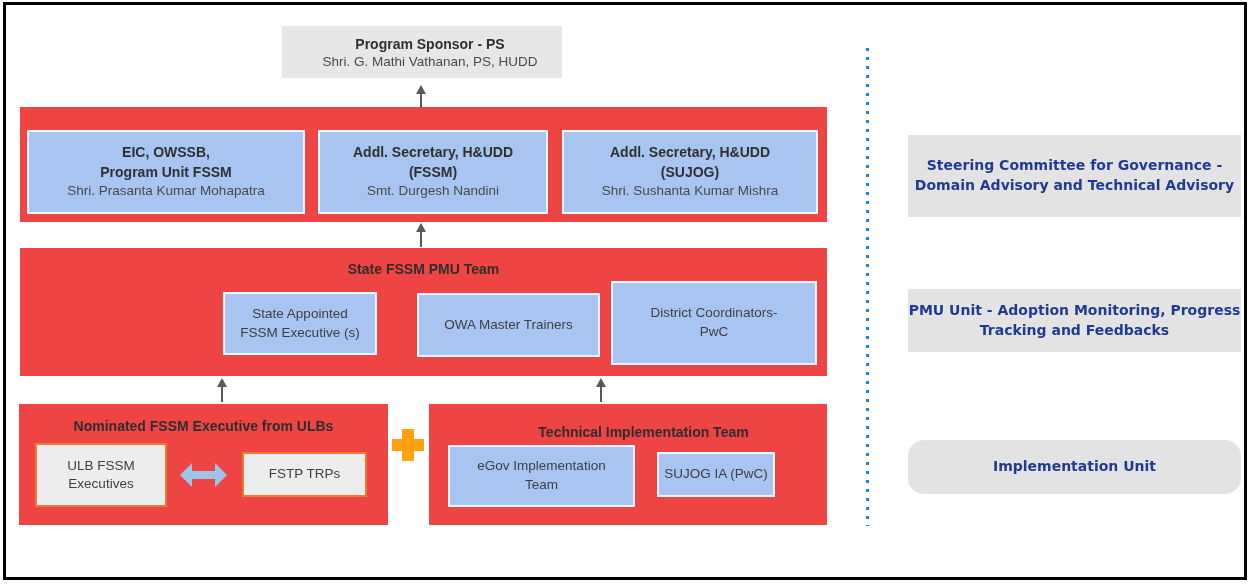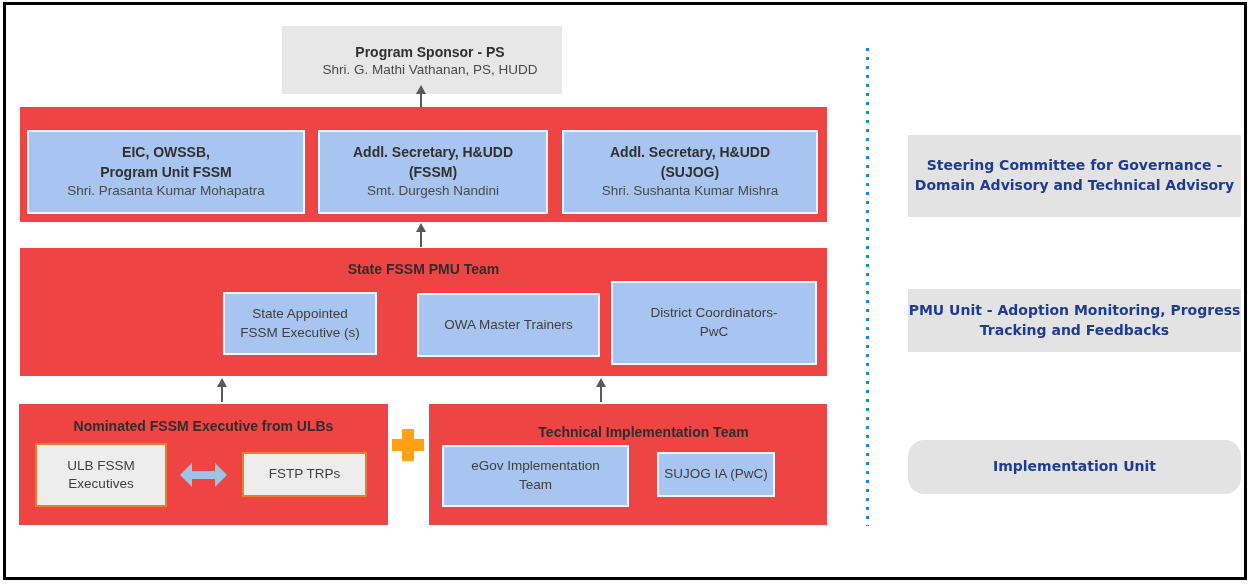--- a/index.html
+++ b/index.html
@@ -34,21 +34,21 @@
     justify-content: center;
     text-align: center;
     color: #3f3f3f;
     font-size: 13.5px;
     line-height: 1.38;
   }
   .bluebox .bold-line { font-weight: bold; color: #303030; font-size: 14px; }
   .bluebox .name-line { color: #4a4a4a; }
   .sponsor {
     position: absolute;
-    left: 282px; top: 26px; width: 280px; height: 68px;
+    left: 282px; top: 26px; width: 280px; height: 52px;
     background: #e7e7e7;
     display: flex; flex-direction: column; align-items: center; justify-content: center;
     text-align: center;
     padding-left: 16px;
   }
   .sponsor .title { font-weight: bold; font-size: 14px; color: #303030; }
   .sponsor .name { font-size: 13.5px; color: #4a4a4a; margin-top: 2px; }
   .section-title {
     position: absolute;
     width: 100%;
@@ -180,21 +180,21 @@
     <div>FSTP TRPs</div>
   </div>
 
   <div class="plus-sign">
     <div class="v"></div>
     <div class="h"></div>
   </div>
 
   <div class="container" style="left:429px; top:404px; width:398px; height:121px;">
     <div class="section-title" style="top:20px;padding-left:31px;">Technical Implementation Team</div>
-    <div class="bluebox" style="left:13px; top:41px; width:187px; height:62px; padding:0 20px;">
+    <div class="bluebox" style="left:19px; top:41px; width:187px; height:62px; padding:0 20px;">
       <div>eGov Implementation Team</div>
     </div>
     <div class="bluebox" style="left:228px; top:48px; width:118px; height:45px;">
       <div>SUJOG IA (PwC)</div>
     </div>
   </div>
 
   <div class="divider"></div>
 
   <div class="right-label" style="top:135px; height:82px;">

